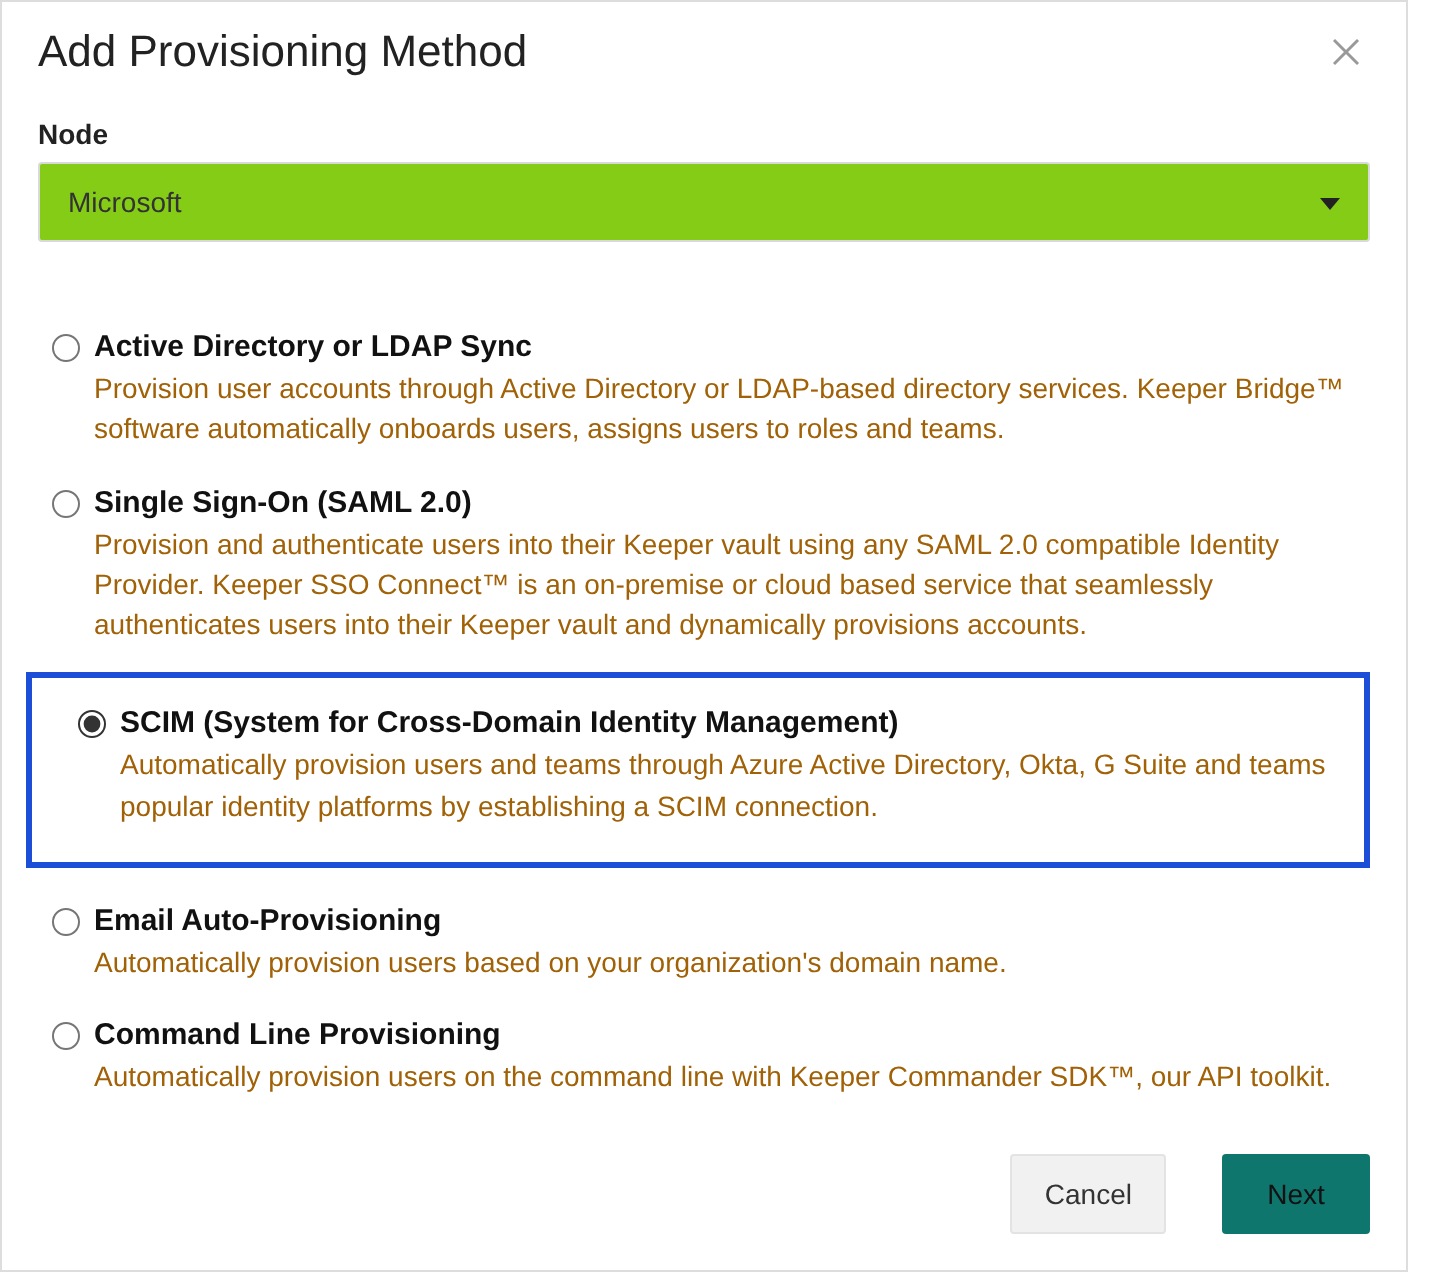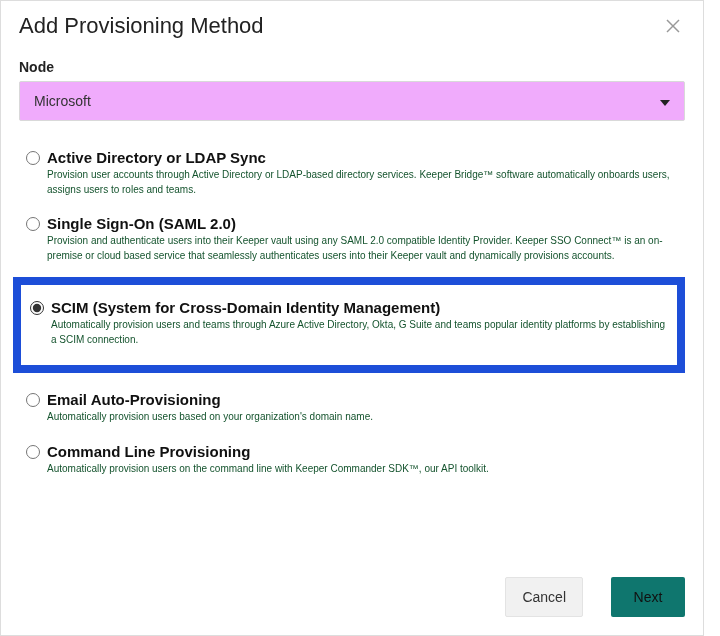--- a/index.html
+++ b/index.html
@@ -48,22 +48,22 @@
   .select-wrap {
     position: relative;
     width: 100%;
     height: 40px;
     border: 1px solid #d9d9d9;
     border-radius: 2px;
     display: flex;
     align-items: center;
     padding: 0 14px;
     cursor: pointer;
-    margin-bottom: 20px;
-    background: #f0abfc;
+    margin-bottom: 36px;
+    background: #84cc16;
   }
   .select-value {
     font-size: 14px;
     color: #333;
     flex: 1;
   }
   .select-caret {
     color: #222;
   }
   .option-row {
@@ -86,27 +86,27 @@
   .option-text {
     flex: 1;
   }
   .option-title {
     font-size: 15px;
     font-weight: 700;
     color: #111;
     margin-bottom: 2px;
   }
   .option-desc {
-    font-size: 10px;
+    font-size: 14px;
     line-height: 1.45;
-    color: #14532d;
+    color: #a16207;
   }
   .highlighted-box {
-    border: 8px solid #1d4ed8;
-    padding: 6px 8px 8px 2px;
+    border: 3px solid #1d4ed8;
+    padding: 6px 8px 8px 16px;
     margin: 4px 0 10px -6px;
   }
   .dialog-footer {
     padding: 16px 18px 18px 18px;
     display: flex;
     justify-content: flex-end;
     gap: 28px;
   }
   .btn {
     height: 40px;

